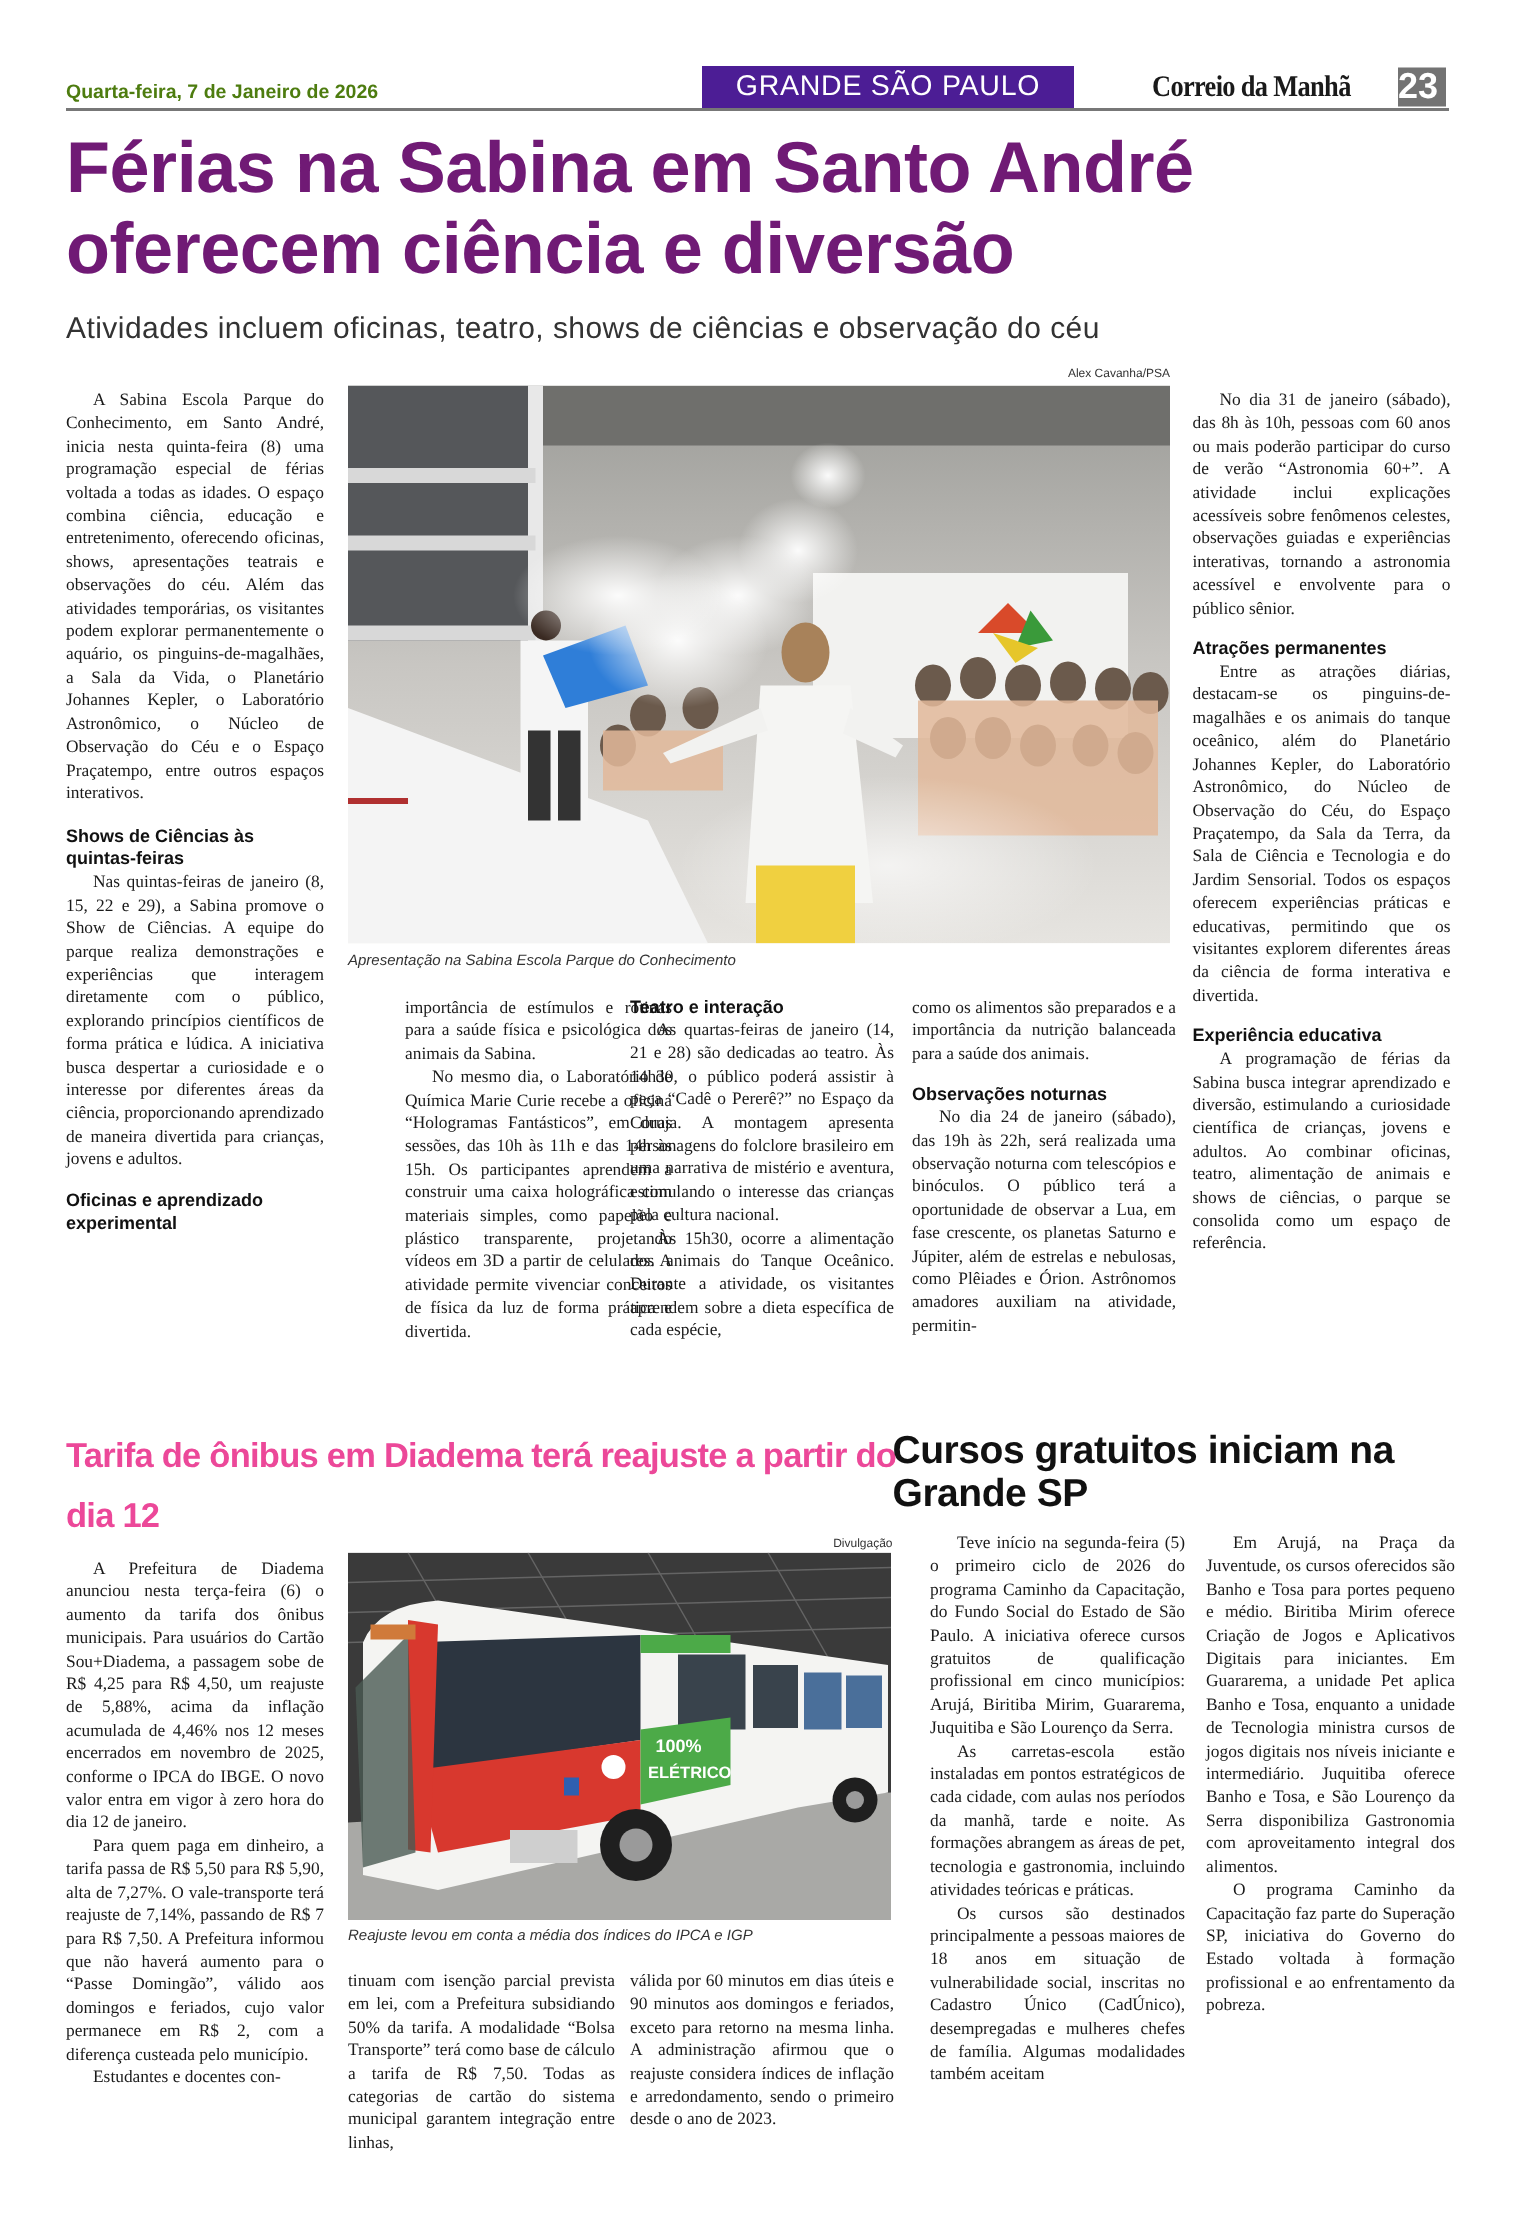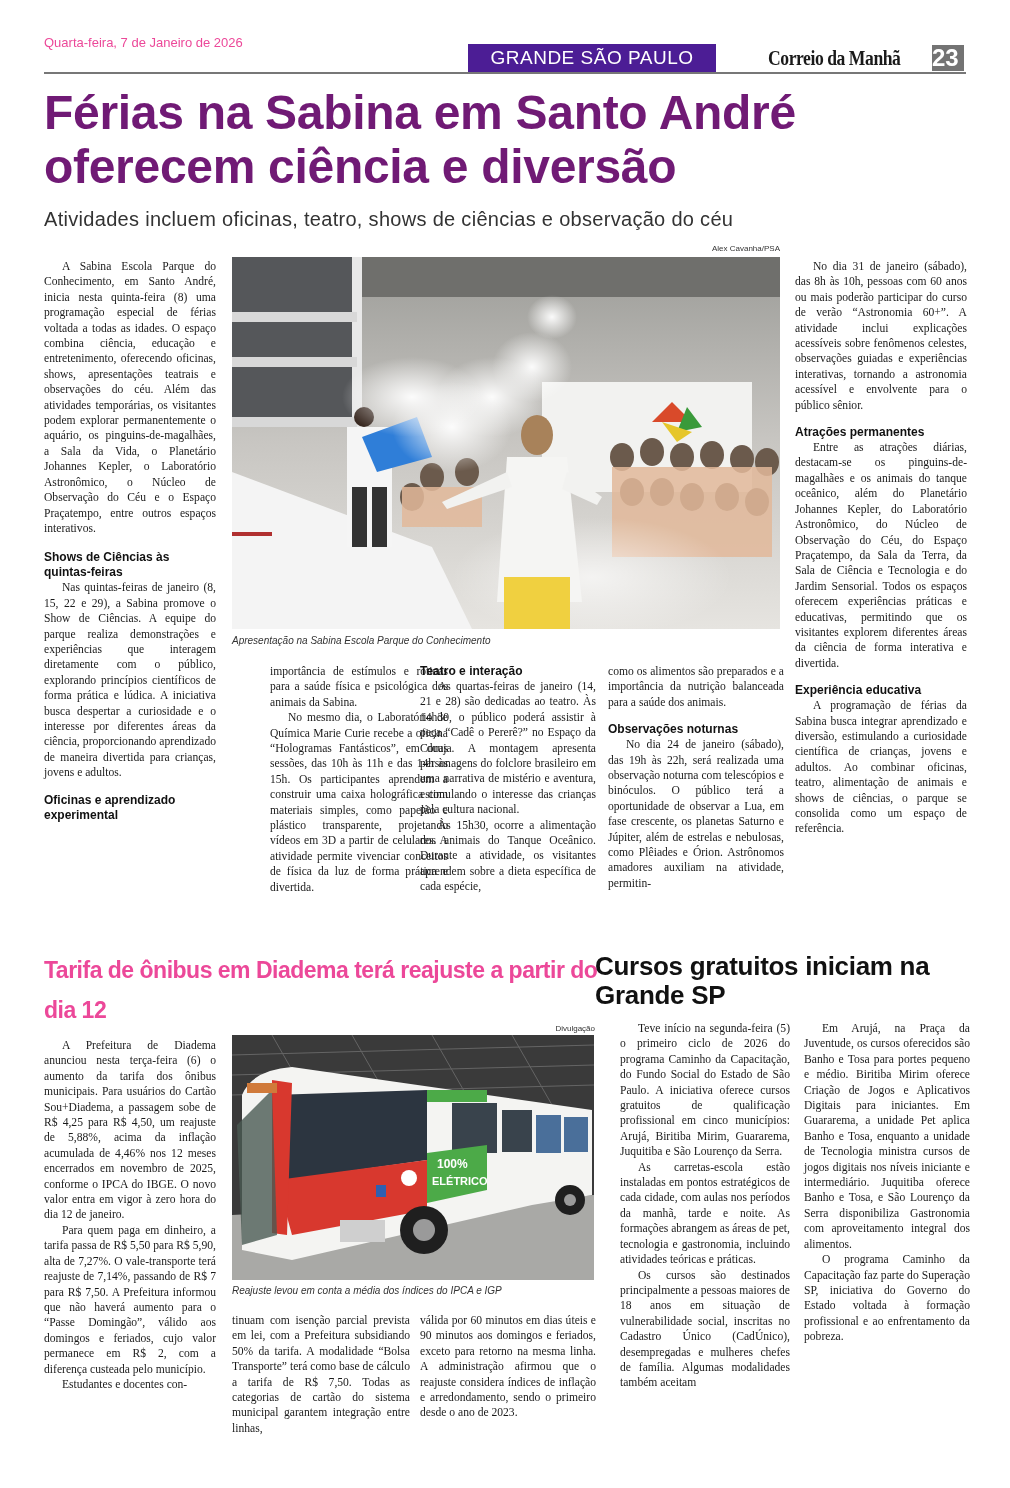--- a/index.html
+++ b/index.html
@@ -1,19 +1,19 @@
 <!DOCTYPE html>
 <html><head>
 <meta charset="utf-8">
 <style>
   * { box-sizing: border-box; margin: 0; padding: 0; }
   html, body { width: 1010px; height: 1488px; background: #fff; overflow: hidden; }
   body { position: relative; font-family: "Liberation Serif", serif; color: #1a1a1a; }
 
-  .header-date { position: absolute; left: 44px; top: 35px; font-family: "Liberation Sans", sans-serif; font-size: 13px; color: #ec4899; }
+  .header-date { position: absolute; left: 44px; top: 53px; font-family: "Liberation Sans", sans-serif; font-size: 13px; color: #4d7c0f; font-weight: bold; }
   .section-tag { position: absolute; left: 468px; top: 44px; width: 248px; height: 28px; background: #4c1d95; color: #fff; font-family: "Liberation Sans", sans-serif; font-size: 19px; text-align: center; line-height: 28px; letter-spacing: 0.5px; }
   .brand { position: absolute; left: 768px; top: 47px; font-family: "Liberation Serif", serif; font-weight: bold; font-size: 20px; letter-spacing: -0.5px; transform: scaleX(0.88); transform-origin: left; }
   .page-num { position: absolute; left: 932px; top: 45px; width: 32px; height: 26px; background: #737373; color: #fff; font-family: "Liberation Sans", sans-serif; font-weight: bold; font-size: 24px; text-align: left; line-height: 26px; }
   .header-rule { position: absolute; left: 44px; top: 72px; width: 922px; height: 2px; background: #777; }
 
   .main-title { position: absolute; left: 44px; top: 86px; width: 930px; font-family: "Liberation Sans", sans-serif; font-size: 48px; line-height: 54px; color: #701a75; letter-spacing: -0.3px; }
   .main-subtitle { position: absolute; left: 44px; top: 208px; font-family: "Liberation Sans", sans-serif; font-size: 20px; color: #333; letter-spacing: 0.3px; }
 
   .credit { position: absolute; font-family: "Liberation Sans", sans-serif; font-size: 8px; color: #333; text-align: right; }
 

